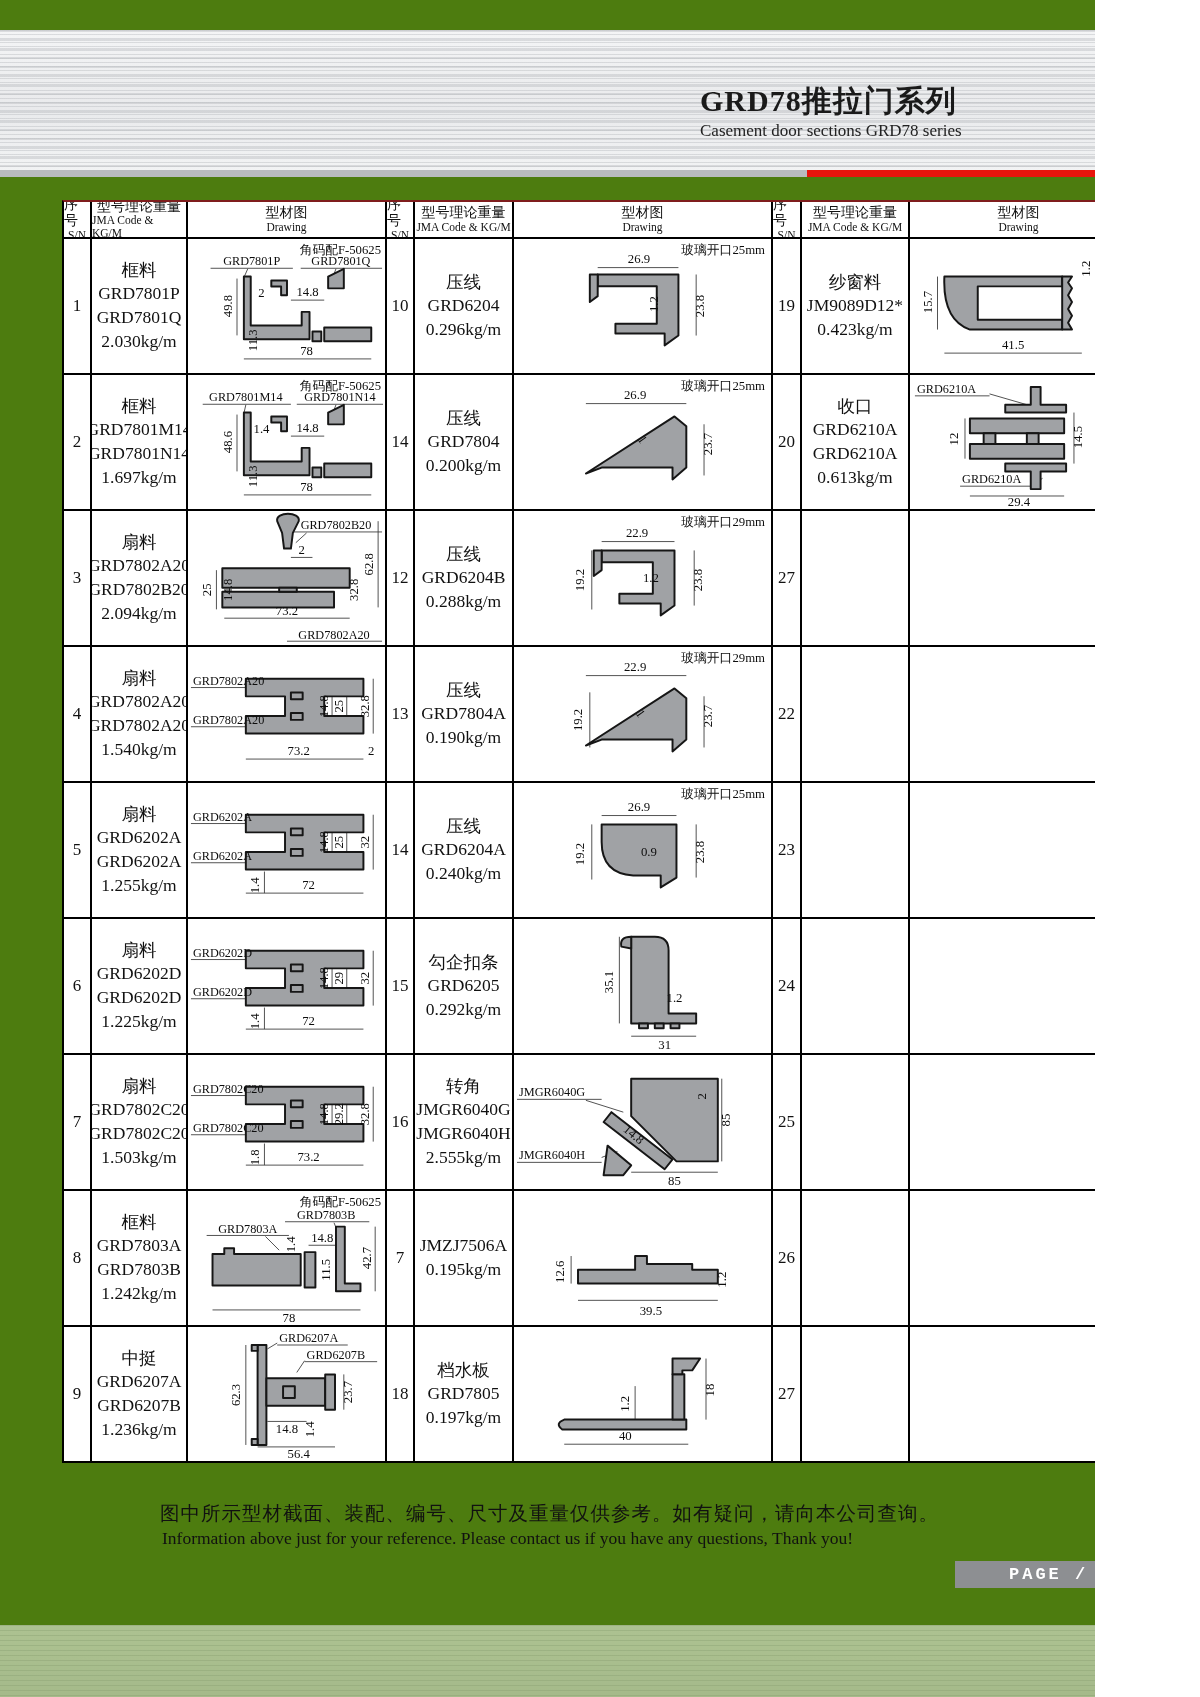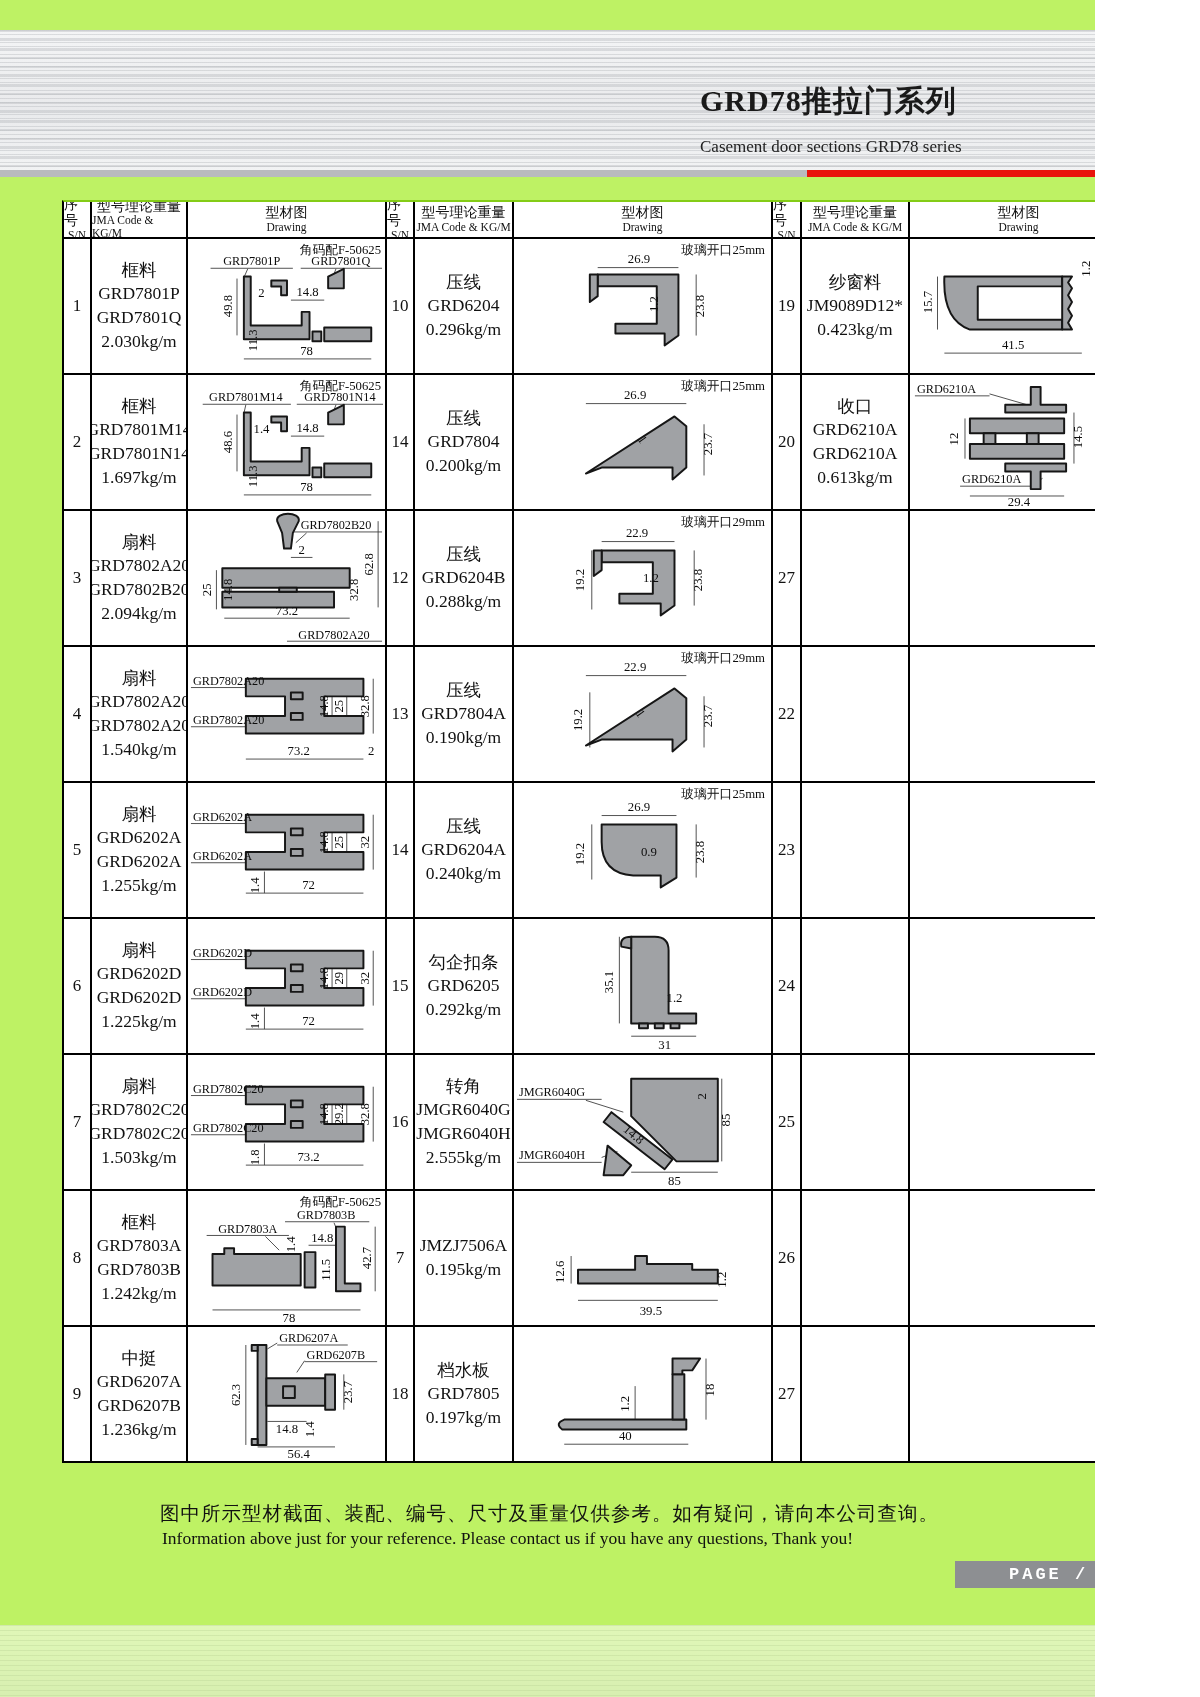--- a/index.html
+++ b/index.html
@@ -1,37 +1,37 @@
 <!DOCTYPE html>
 <html><head>
 <meta charset="utf-8">
 <style>
   html,body{margin:0;padding:0;background:#fff}
-  .page{position:relative;width:1095px;height:1697px;background:#bef264;overflow:hidden;
+  .page{position:relative;width:1095px;height:1697px;background:#4d7c0f;overflow:hidden;
         font-family:"Liberation Serif","DejaVu Serif",serif;color:#111}
   .band{position:absolute;left:0;right:0;top:30px;height:142px;
         background:
           repeating-linear-gradient(180deg,rgba(185,188,192,.45) 0 1px,rgba(255,255,255,0) 1px 4px),
           repeating-linear-gradient(180deg,rgba(160,163,168,.30) 0 2px,rgba(255,255,255,0) 2px 9px),
           linear-gradient(180deg,#f4f5f6 0%,#e9eaec 55%,#f2f3f4 100%);}
   .band-bottom{position:absolute;left:0;right:0;bottom:0;height:72px;opacity:.55;
         background:
           repeating-linear-gradient(180deg,rgba(185,188,192,.40) 0 1px,rgba(255,255,255,0) 1px 5px),
           linear-gradient(180deg,#fdfdfd,#ededef);}
   .title-block{position:absolute;left:700px;top:84px;line-height:1.15}
   .title-zh{font-size:30px;font-weight:bold;letter-spacing:1px;color:#1a1a1a}
-  .title-en{font-size:17px;color:#222;margin-top:18px}
+  .title-en{font-size:17px;color:#222;margin-top:2px}
   .red-tab{position:absolute;background:var(--red)}
   .divider-gray{position:absolute;left:0;top:170px;width:807px;height:7px;background:#b9bbbe}
   .divider-red{position:absolute;left:807px;top:170px;width:393px;height:7px;background:var(--red)}
 
   .tbl{position:absolute;left:62px;top:200px;display:grid;
        grid-template-columns:28px 96px 199px 28px 99px 259px 29px 108px 219px;
        grid-template-rows:37px repeat(9,136px);
-       border-top:2px solid #84cc16;border-left:2px solid #000;background:#fff}
+       border-top:2px solid #7f1d1d;border-left:2px solid #000;background:#fff}
   .cell{border-right:2px solid #000;border-bottom:2px solid #000;overflow:hidden;position:relative}
   .hc{display:flex;flex-direction:column;align-items:center;justify-content:center;line-height:1.12}
   .hc .zh{font-size:14px}
   .hc .en{font-size:11.5px}
   .c-sn{display:flex;align-items:center;justify-content:center;font-size:17px}
   .c-code{display:flex;flex-direction:column;align-items:center;justify-content:center;
           font-size:17.5px;line-height:1.35;text-align:center}
   .c-draw{padding:1px}
   .dwg{width:100%;height:100%;display:block}
   .dwg .pf path,.dwg .pf rect{fill:#a0a2a5;stroke:#161616;stroke-width:2;stroke-linejoin:round}

